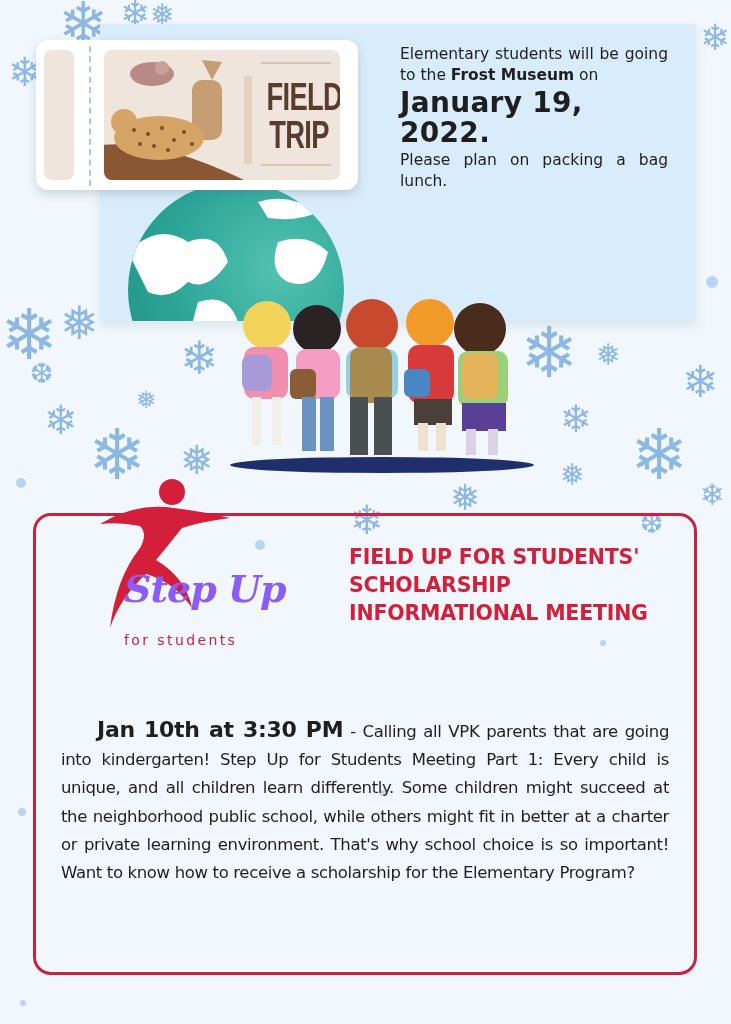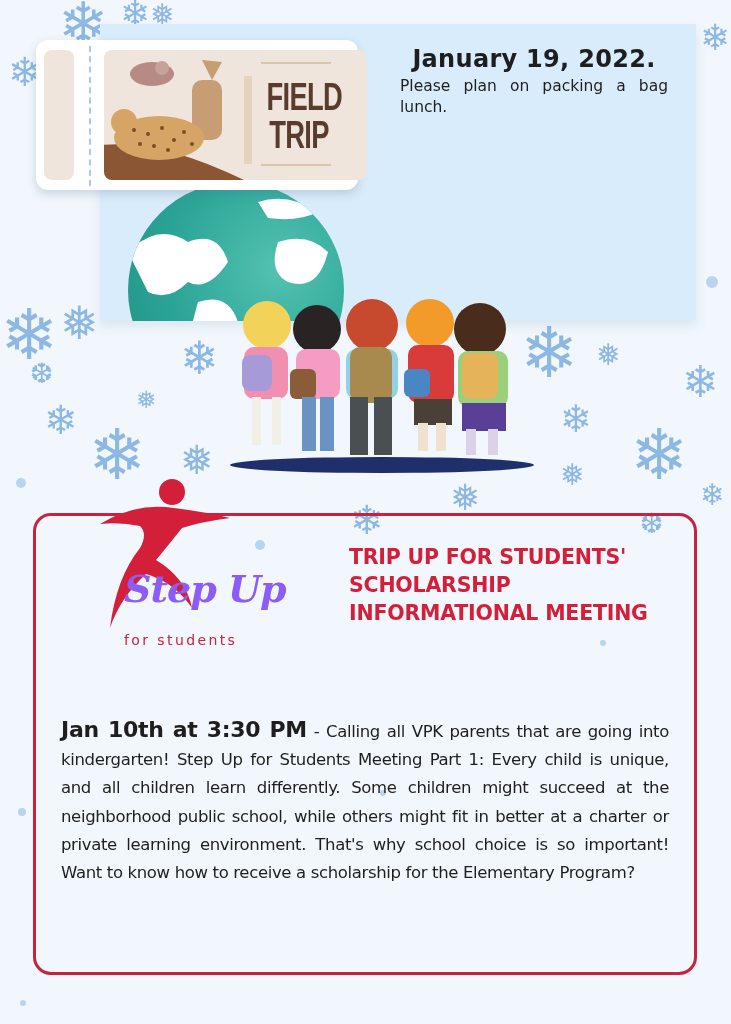--- a/index.html
+++ b/index.html
@@ -21,22 +21,22 @@
       box-shadow: 0 6px 10px rgba(120,150,180,0.18);
     }
     .info-text {
       position: absolute; left: 400px; top: 44px; width: 268px;
       font-family: "DejaVu Sans", sans-serif;
       font-size: 15.5px; line-height: 21px; color: #1e1e1e;
       text-align: justify;
     }
     .info-text p { margin-bottom: 2px; }
     .info-text .date {
-      font-size: 24px; font-weight: bold; line-height: 30px; letter-spacing: 0.3px;
-      text-align: center;
+      font-size: 28px; font-weight: bold; line-height: 30px; letter-spacing: 0.3px;
+      text-align: left;
     }
     .info-text b { font-weight: bold; }
 
     
     .globe {
       position: absolute; left: 128px; top: 182px; width: 216px; height: 216px;
       border-radius: 50%;
       background: radial-gradient(circle at 70% 40%, #54c2b1 0%, #2ba597 55%, #1f8f84 100%);
       overflow: hidden;
     }
@@ -50,21 +50,21 @@
     }
     .ticket-stub {
       position: absolute; left: 8px; top: 10px; width: 30px; height: 130px;
       background: #efe5dc; border-radius: 8px;
     }
     .ticket-perf {
       position: absolute; left: 53px; top: 6px; height: 140px; width: 0;
       border-left: 2px dashed #a9c9e6;
     }
     .ticket-main {
-      position: absolute; left: 68px; top: 10px; width: 263px; height: 130px;
+      position: absolute; left: 68px; top: 10px; width: 236px; height: 130px;
       background: #efe5dc; border-radius: 8px; overflow: hidden;
     }
     .ticket-bar { position: absolute; left: 140px; top: 26px; width: 8px; height: 88px; background: #e3d2be; }
     .ticket-rule { position: absolute; left: 157px; width: 70px; height: 2px; background: #d9c4ad; }
     .ticket-title {
       position: absolute; left: 150px; top: 28px; width: 90px; text-align: center;
       font-family: "Liberation Sans", sans-serif; font-weight: bold;
       font-size: 38px; line-height: 38px; color: #5a3c2e;
       transform: scaleX(0.72); transform-origin: center;
       letter-spacing: -1px;
@@ -92,21 +92,21 @@
     .meeting-title {
       position: absolute; left: 349px; top: 543px; width: 320px;
       font-family: "DejaVu Sans", sans-serif; font-weight: bold;
       font-size: 20.5px; line-height: 28px; color: #d31f3a; letter-spacing: -0.2px;
     }
     .meeting-body {
       position: absolute; left: 61px; top: 716px; width: 608px;
       font-family: "DejaVu Sans", sans-serif; font-size: 16.5px; line-height: 28.2px;
       color: #1e1e1e; text-align: justify; letter-spacing: -0.35px;
     }
-    .meeting-body .when { font-weight: bold; font-size: 22px; letter-spacing: -0.3px; }
+    .meeting-body .when { font-weight: bold; font-size: 22px; letter-spacing: -0.3px; margin-left: 36px; }
   </style>
 </head>
 <body>
 
 <div class="snow-layer">
   <span class="flake" style="left:58px;top:-6px;font-size:60px;">❄</span>
   <span class="flake" style="left:120px;top:-4px;font-size:36px;">❄</span>
   <span class="flake" style="left:8px;top:52px;font-size:40px;">❄</span>
   <span class="flake" style="left:150px;top:0px;font-size:30px;">❅</span>
   <span class="flake" style="left:0px;top:300px;font-size:70px;">❄</span>
@@ -180,20 +180,21 @@
       <div class="ticket-rule" style="top:12px;"></div>
       <div class="ticket-title">
         <div>FIELD</div>
         <div>TRIP</div>
       </div>
       <div class="ticket-rule" style="top:114px;"></div>
     </div>
   </div>
 
   <div class="info-text">
+    <p><span>Elementary students will be going to the </span><b>Frost Museum</b><span> on</span></p>
     <p class="date">January 19, 2022.</p>
     <p>Please plan on packing a bag lunch.</p>
   </div>
 
   <svg class="kids" viewBox="0 0 320 190">
     <ellipse cx="160" cy="180" rx="152" ry="8" fill="#1f2f6b"></ellipse>
 
     <circle cx="45" cy="40" r="24" fill="#f3d25a"></circle>
     <rect x="22" y="62" width="44" height="52" rx="10" fill="#f08fb0"></rect>
     <rect x="20" y="70" width="30" height="36" rx="8" fill="#a79ad8"></rect>
@@ -231,16 +232,16 @@
 <section>
   <div class="meeting-card"></div>
 
   <svg class="logo-figure" viewBox="0 0 140 155">
     <circle cx="76" cy="14" r="13" fill="#d41f3a"></circle>
     <path d="M4 46 Q40 24 78 30 Q110 34 134 40 Q104 44 86 50 Q70 70 60 82 Q90 100 96 130 Q78 104 50 96 Q24 120 14 150 Q20 100 44 70 Q52 56 44 48 Q24 44 4 46 Z" fill="#d41f3a"></path>
   </svg>
   <div class="logo-script">Step Up</div>
   <div class="logo-sub">for students</div>
 
-  <h2 class="meeting-title">TRIP UP FOR STUDENTS' SCHOLARSHIP INFORMATIONAL MEETING</h2>
+  <h2 class="meeting-title">FIELD UP FOR STUDENTS' SCHOLARSHIP INFORMATIONAL MEETING</h2>
 
   <p class="meeting-body"><span class="when">Jan 10th at 3:30 PM</span><span> - Calling all VPK parents that are going into kindergarten! Step Up for Students Meeting Part 1: Every child is unique, and all children learn differently. Some children might succeed at the neighborhood public school, while others might fit in better at a charter or private learning environment. That's why school choice is so important! Want to know how to receive a scholarship for the Elementary Program?</span></p>
 </section>
 
 </body></html>

